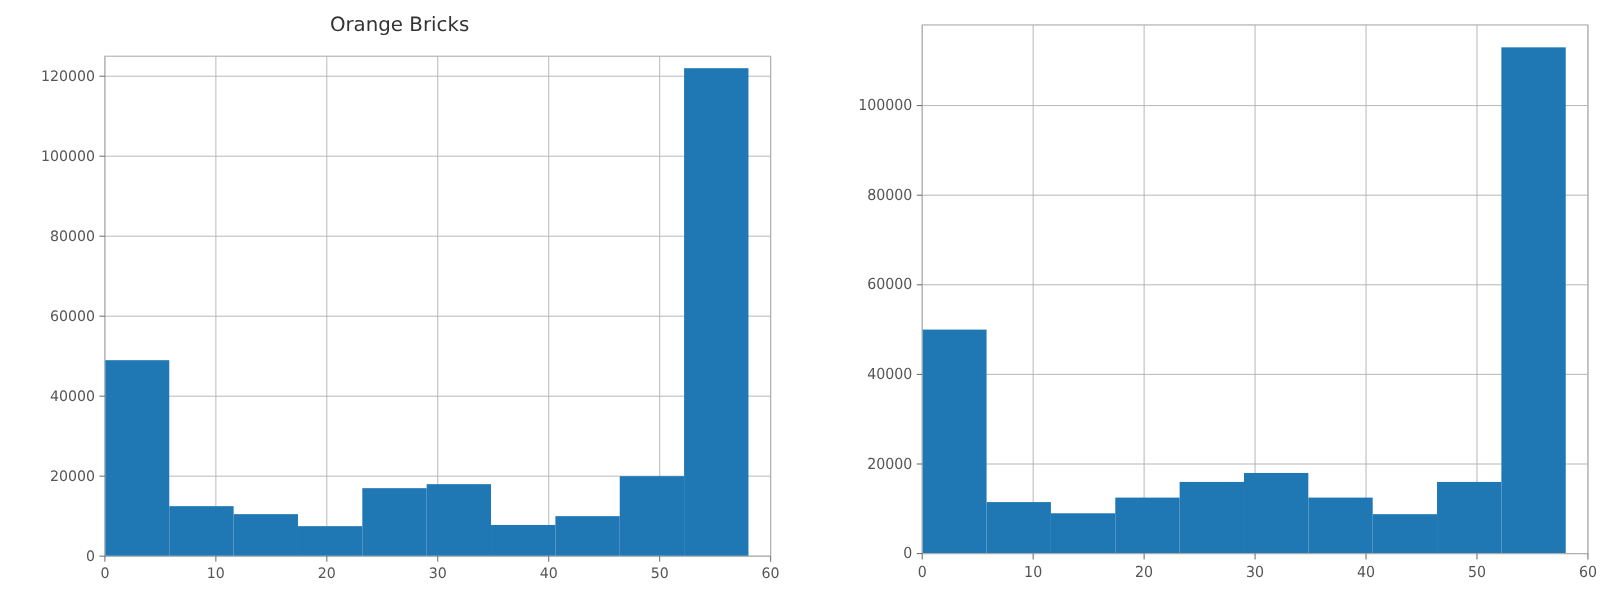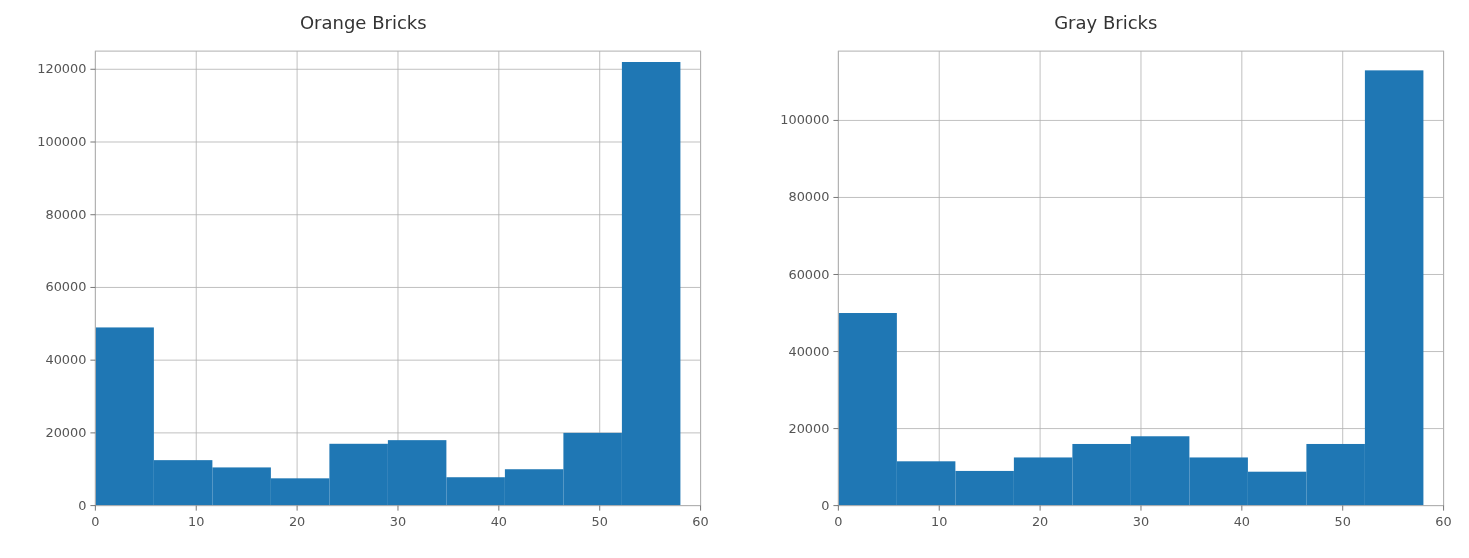--- a/index.html
+++ b/index.html
@@ -78,21 +78,20 @@
             <text x="71" y="176" text-anchor="end">80000</text>
             <line x1="75" y1="100" x2="80" y2="100"></line>
             <text x="71" y="104" text-anchor="end">100000</text>
             <line x1="75" y1="28" x2="80" y2="28"></line>
             <text x="71" y="32" text-anchor="end">120000</text>
           </g>
         </svg>
     </div>
   </div>
   <div class="panel">
-    <div class="title">Gray Bricks</div>
     <div class="plot-wrap">
       <svg viewBox="0 0 700 500" preserveAspectRatio="none">
           <g class="grid">
             <line x1="80" y1="10" x2="80" y2="460"></line>
             <line x1="181.66666666666666" y1="10" x2="181.66666666666666" y2="460"></line>
             <line x1="283.3333333333333" y1="10" x2="283.3333333333333" y2="460"></line>
             <line x1="385" y1="10" x2="385" y2="460"></line>
             <line x1="486.66666666666663" y1="10" x2="486.66666666666663" y2="460"></line>
             <line x1="588.3333333333334" y1="10" x2="588.3333333333334" y2="460"></line>
             <line x1="690" y1="10" x2="690" y2="460"></line>

